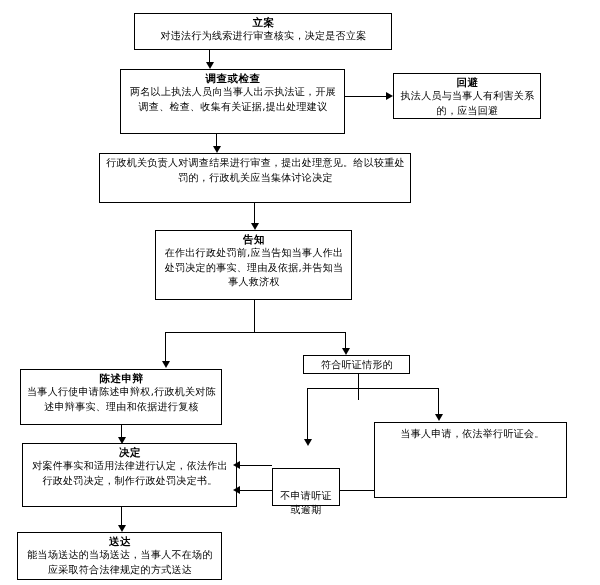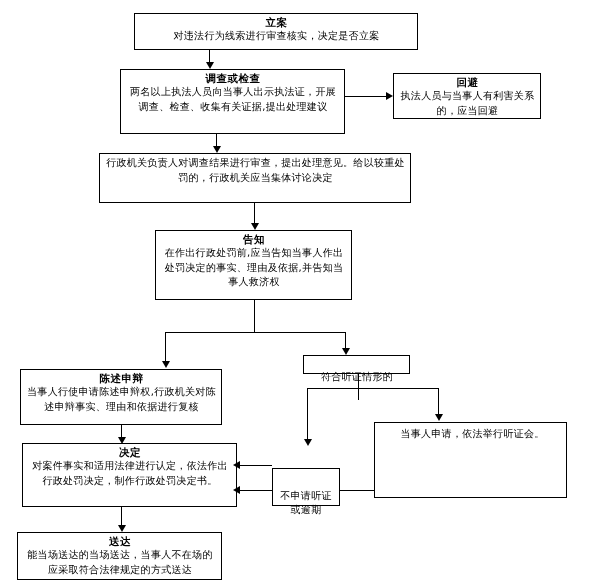--- a/index.html
+++ b/index.html
@@ -74,21 +74,21 @@
     border-top: 4px solid transparent;
     border-bottom: 4px solid transparent;
     border-left: 7px solid #000000;
   }
 </style>
 </head>
 <body>
 
 <div id="canvas">
 
-  <div class="node" style="left:134px; top:13px; width:284px; height:37px;">
+  <div class="node" style="left:134px; top:13px; width:258px; height:37px;">
     <span class="title">立案</span>
     <span class="body">对违法行为线索进行审查核实，决定是否立案</span>
   </div>
 
   <div class="ln v" style="left:209px; top:50px; height:14px;"></div>
   <div class="arrow down" style="left:206px; top:62px;"></div>
 
   <div class="node" style="left:393px; top:73px; width:148px; height:46px;">
     <span class="title">回避</span>
     <span class="body">执法人员与当事人有利害关系的，应当回避</span>
@@ -124,21 +124,21 @@
   <div class="arrow down" style="left:162px; top:361px;"></div>
 
   <div class="ln v" style="left:345px; top:332px; height:18px;"></div>
   <div class="arrow down" style="left:342px; top:348px;"></div>
 
   <div class="node" style="left:20px; top:369px; width:202px; height:56px;">
     <span class="title">陈述申辩</span>
     <span class="body">当事人行使申请陈述申辩权,行政机关对陈述申辩事实、理由和依据进行复核</span>
   </div>
 
-  <div class="node plain" style="left:303px; top:355px; width:107px; height:19px; padding-top:14px;">
+  <div class="node plain" style="left:303px; top:355px; width:107px; height:19px; padding-top:2px;">
     <span class="body">符合听证情形的</span>
   </div>
 
   <div class="ln v" style="left:358px; top:374px; height:26px;"></div>
   <div class="ln h" style="left:307px; top:388px; width:131px;"></div>
 
   <div class="ln v" style="left:307px; top:388px; height:53px;"></div>
   <div class="arrow down" style="left:304px; top:439px;"></div>
 
   <div class="ln v" style="left:438px; top:388px; height:28px;"></div>

